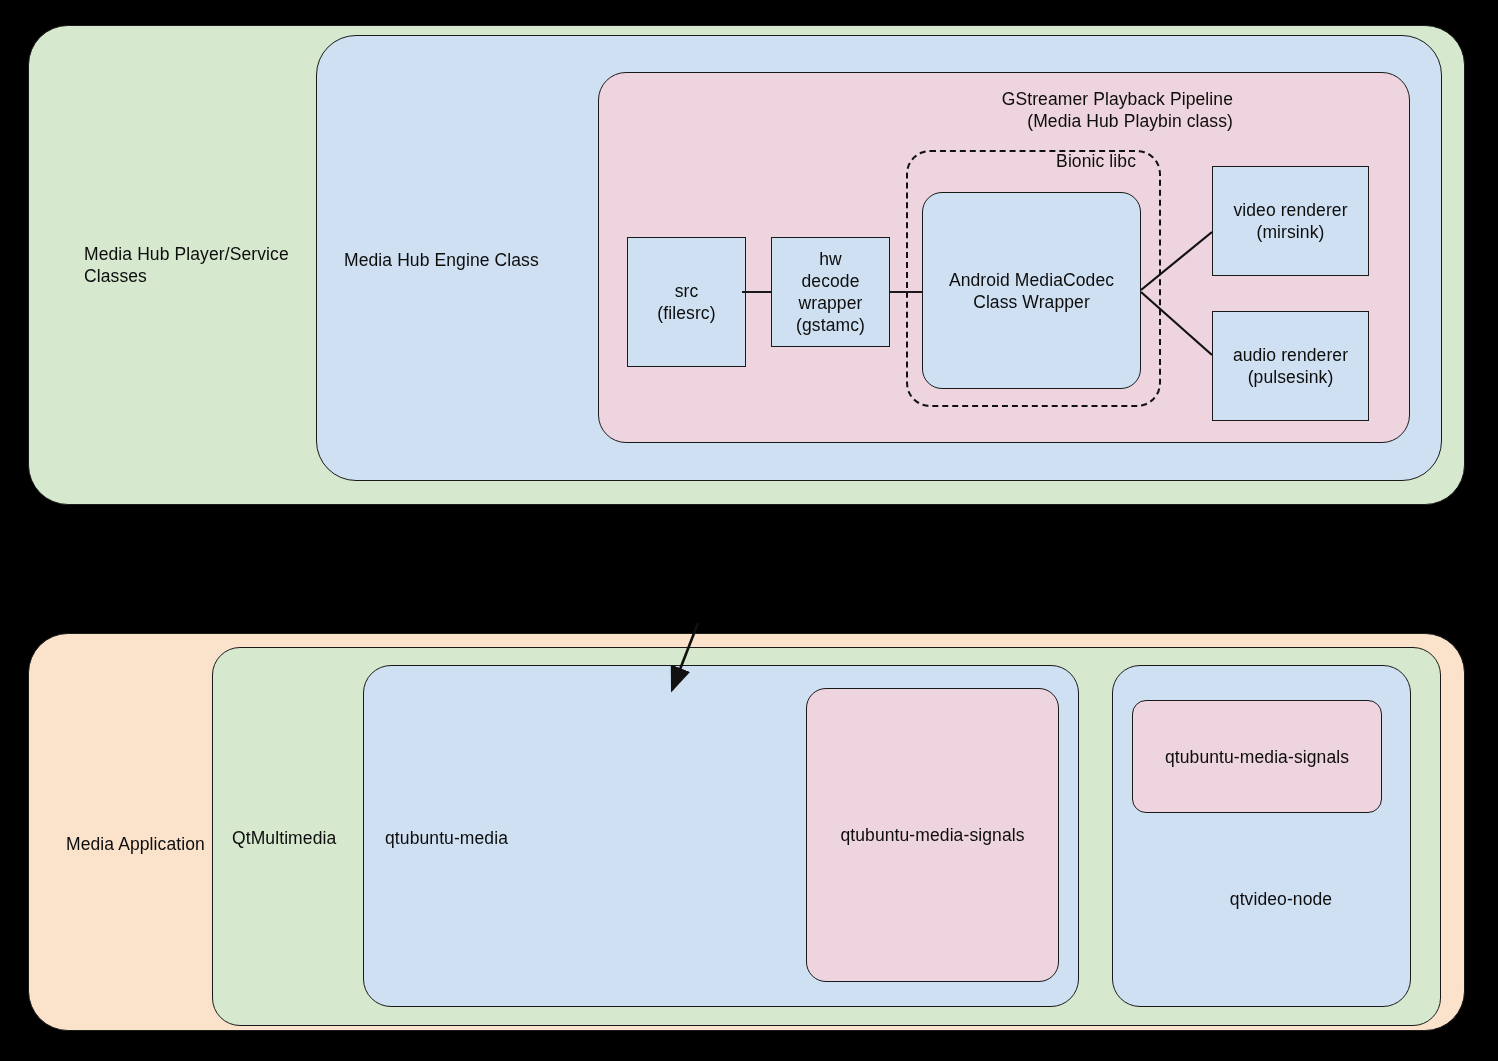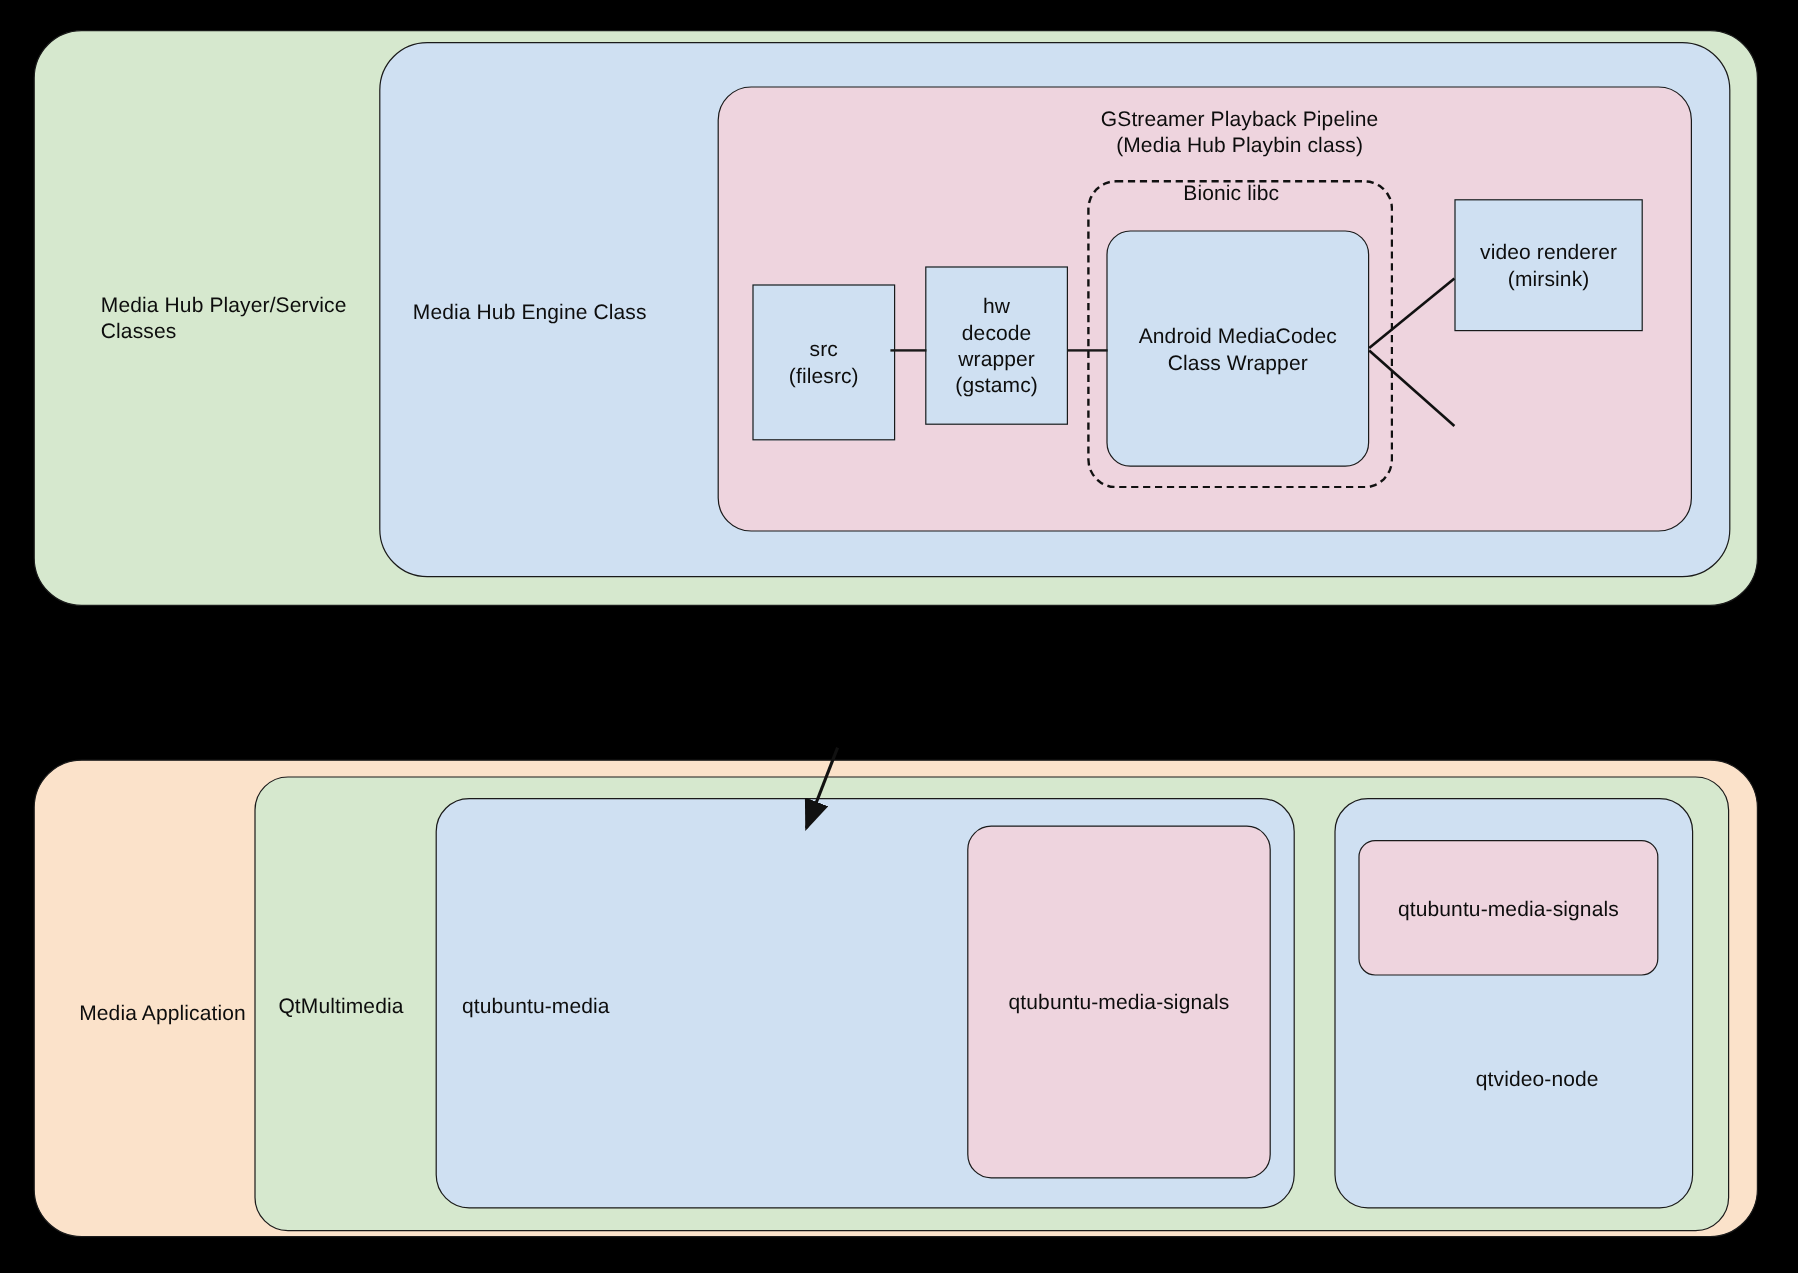--- a/index.html
+++ b/index.html
@@ -47,21 +47,21 @@
 
   .label {
     position: absolute;
     font-size: 17.5px;
     line-height: 22px;
     color: #0d0d0d;
     white-space: pre-line;
     letter-spacing: 0.1px;
   }
   .label.center {
-    text-align: center;
+    text-align: right;
     transform: translateX(-50%);
   }
   .label.boxtext {
     text-align: center;
     width: 100%;
     left: 0;
     top: 50%;
     transform: translateY(-50%);
   }
   .connector {
@@ -99,37 +99,41 @@
 
   <div class="box dashed" style="left:906px; top:150px; width:255px; height:257px;">
   </div>
   <div class="label center" style="left:1026px; top:150px; width:220px;">Bionic libc</div>
 
   <div class="box fill-blue rr-none" style="left:627px; top:237px; width:119px; height:130px;text-decoration:underline;">
     <div class="label boxtext">src
 (filesrc)</div>
   </div>
 
-  <div class="box fill-blue rr-none" style="left:771px; top:222px; width:119px; height:132px;">
+  <div class="box fill-blue rr-none" style="left:771px; top:237px; width:119px; height:110px;">
     <div class="label boxtext">hw
 decode
 wrapper
 (gstamc)</div>
   </div>
 
   <div class="box fill-blue rr-sm" style="left:922px; top:192px; width:219px; height:197px;">
     <div class="label boxtext">Android MediaCodec
 Class Wrapper</div>
   </div>
 
   <div class="box fill-blue rr-none" style="left:1212px; top:166px; width:157px; height:110px;">
     <div class="label boxtext">video renderer
 (mirsink)</div>
   </div>
 
+  <div class="box fill-blue rr-none" style="left:1212px; top:311px; width:157px; height:110px;">
+    <div class="label boxtext">audio renderer
+(pulsesink)</div>
+  </div>
 
   <div class="connector" style="left:742px; top:291px; width:30px;"></div>
   <div class="connector" style="left:890px; top:291px; width:33px;"></div>
 
   <div class="box fill-orange rr-lg" style="left:28px; top:633px; width:1437px; height:398px;">
   </div>
   <div class="label" style="left:66px; top:823px; width:190px;margin-top:10px;">Media Application</div>
 
   <div class="box fill-green rr-md" style="left:212px; top:647px; width:1229px; height:379px;">
   </div>

